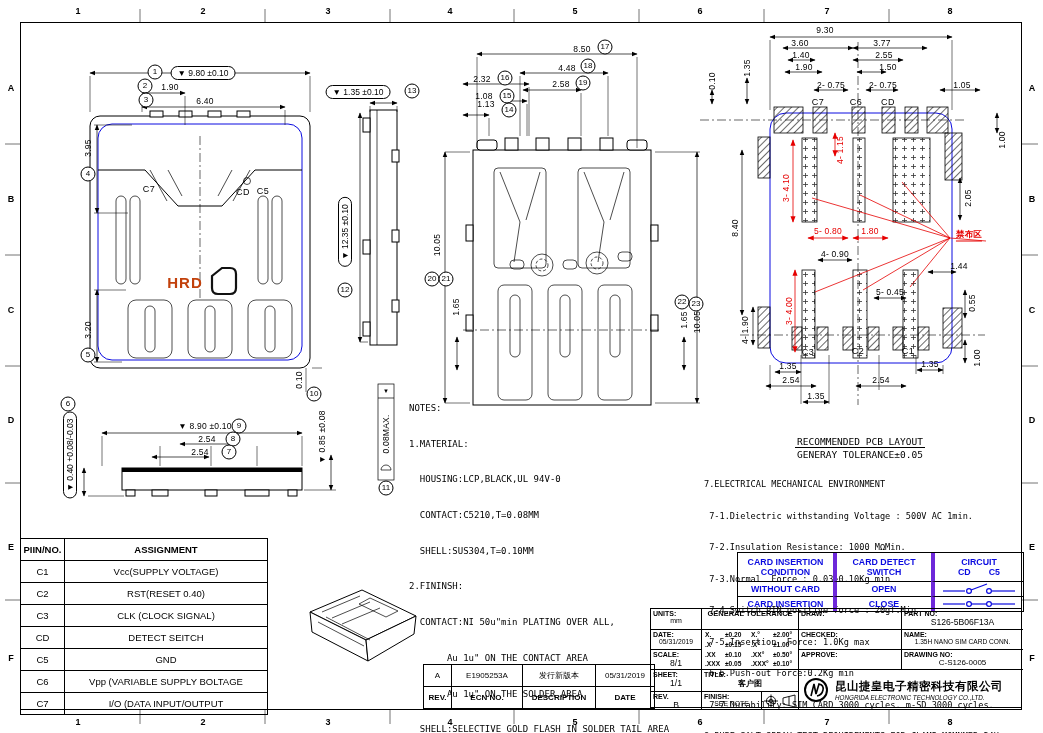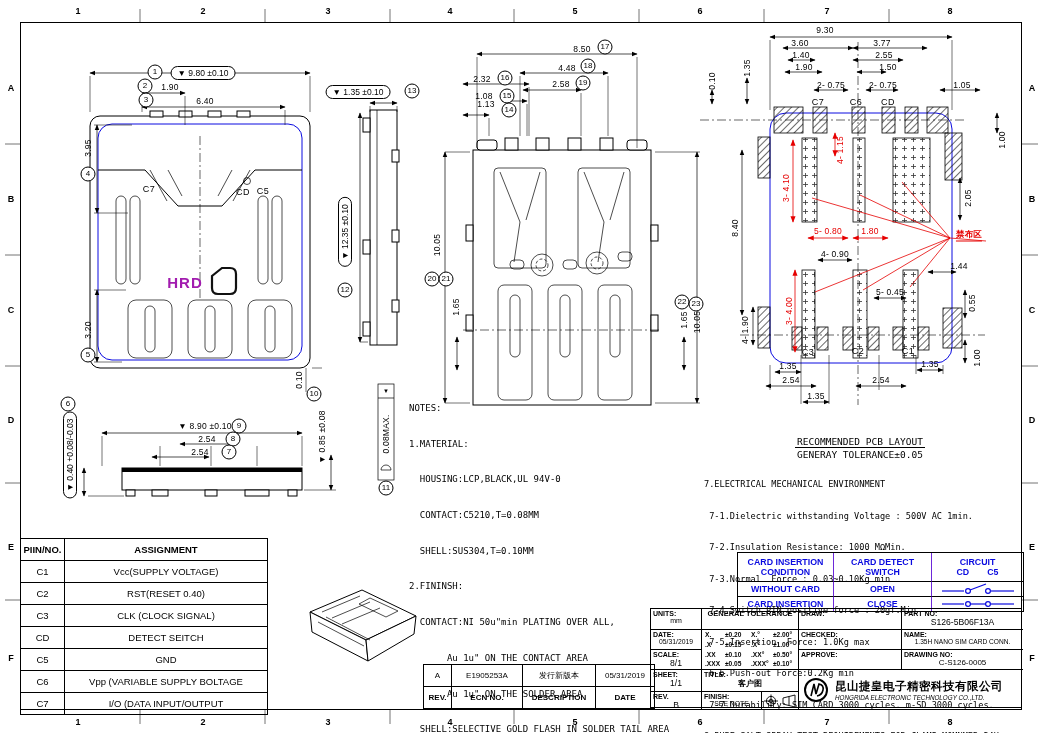--- a/index.html
+++ b/index.html
@@ -19,34 +19,34 @@
   .dp{fill:url(#dots);stroke:#000;stroke-width:.8}
   .zone{position:absolute;font-size:9px;font-weight:bold;transform:translate(-50%,-50%)}
   .frame{position:absolute;left:20px;top:22px;width:1000px;height:686px;border:1.4px solid #000}
   .dim{position:absolute;font-size:8.5px;white-space:nowrap;transform:translate(-50%,-50%);letter-spacing:.2px}
   .dim.v{transform:translate(-50%,-50%) rotate(-90deg)}
   .dim.red{color:#e60000}
   .dim.lbl{font-size:9px;letter-spacing:.5px}
   .balloon{position:absolute;width:13px;height:13px;border:.9px solid #000;border-radius:50%;font-size:8px;line-height:12px;text-align:center;transform:translate(-50%,-50%);background:#fff;z-index:3}
   .pill{position:absolute;border:.9px solid #000;border-radius:9px;padding:1px 6px;font-size:8.5px;white-space:nowrap;transform:translate(-50%,-50%);background:#fff;z-index:2}
   .pill.v{transform:translate(-50%,-50%) rotate(-90deg)}
-  .hrd{position:absolute;font-size:15px;font-weight:bold;letter-spacing:1px;transform:translate(-50%,-50%);color:#a21caf}
+  .hrd{position:absolute;font-size:15px;font-weight:bold;letter-spacing:1px;transform:translate(-50%,-50%);color:#c2410c}
   .notes{position:absolute;font-family:"DejaVu Sans Mono",monospace;font-size:9px;line-height:11.9px;white-space:pre}
   .notes2{position:absolute;font-family:"DejaVu Sans Mono",monospace;font-size:8.6px;line-height:10.5px;white-space:pre}
   .pcbtitle{position:absolute;left:745px;top:435px;width:230px;text-align:center;font-family:"DejaVu Sans Mono",monospace;font-size:9.5px;line-height:13px}
   .pcbtitle .u{border-bottom:.8px solid #000;padding:0 2px}
   table.simple{border-collapse:collapse;table-layout:fixed}
   table.simple td,table.simple th{border:.9px solid #000;padding:0;overflow:hidden;white-space:nowrap}
   .pintbl{position:absolute;left:20px;top:538px;font-size:9.5px}
   .pintbl td{height:21px;text-align:center}
   .pintbl .h{height:22px;font-weight:bold}
   .revtbl{position:absolute;left:423px;top:664px;font-size:8px}
   .revtbl td{height:21px;text-align:center}
   .cardtbl{position:absolute;left:737px;top:552px;width:285px;height:58px;border:1px solid #000;color:#0a0ae0;font-weight:bold;font-size:8.8px}
-  .cardtbl .cell{position:absolute;border-left:1px solid #6d28d9;border-top:1px solid #000;box-sizing:border-box;display:flex;align-items:center;justify-content:center;text-align:center}
+  .cardtbl .cell{position:absolute;border-left:4px solid #6d28d9;border-top:1px solid #000;box-sizing:border-box;display:flex;align-items:center;justify-content:center;text-align:center}
   .tblock{position:absolute;left:650px;top:608px;width:372px;height:100px;border:1.2px solid #000;box-sizing:border-box}
   .tc{position:absolute;border-left:.9px solid #000;border-top:.9px solid #000;box-sizing:border-box;overflow:hidden}
   .tc .cl2{font-size:7px;font-weight:bold;display:block;padding:1px 0 0 2px}
   .tc .cv{display:block;text-align:center;font-size:8.6px}
   .tolrow{display:flex;font-size:6.6px;font-weight:bold;line-height:9.8px;padding-left:3px}
   .tolrow span{display:inline-block}
   .tolrow .s1{width:20px}.tolrow .s2{width:26px}.tolrow .s3{width:22px}.tolrow .s4{width:24px}
   .company-cn{font-size:11.5px;font-weight:bold;white-space:nowrap;letter-spacing:.5px}
   .company-en{font-size:6.3px;font-style:italic;white-space:nowrap}
   .tri{position:absolute;font-size:6px;transform:translate(-50%,-50%)}

